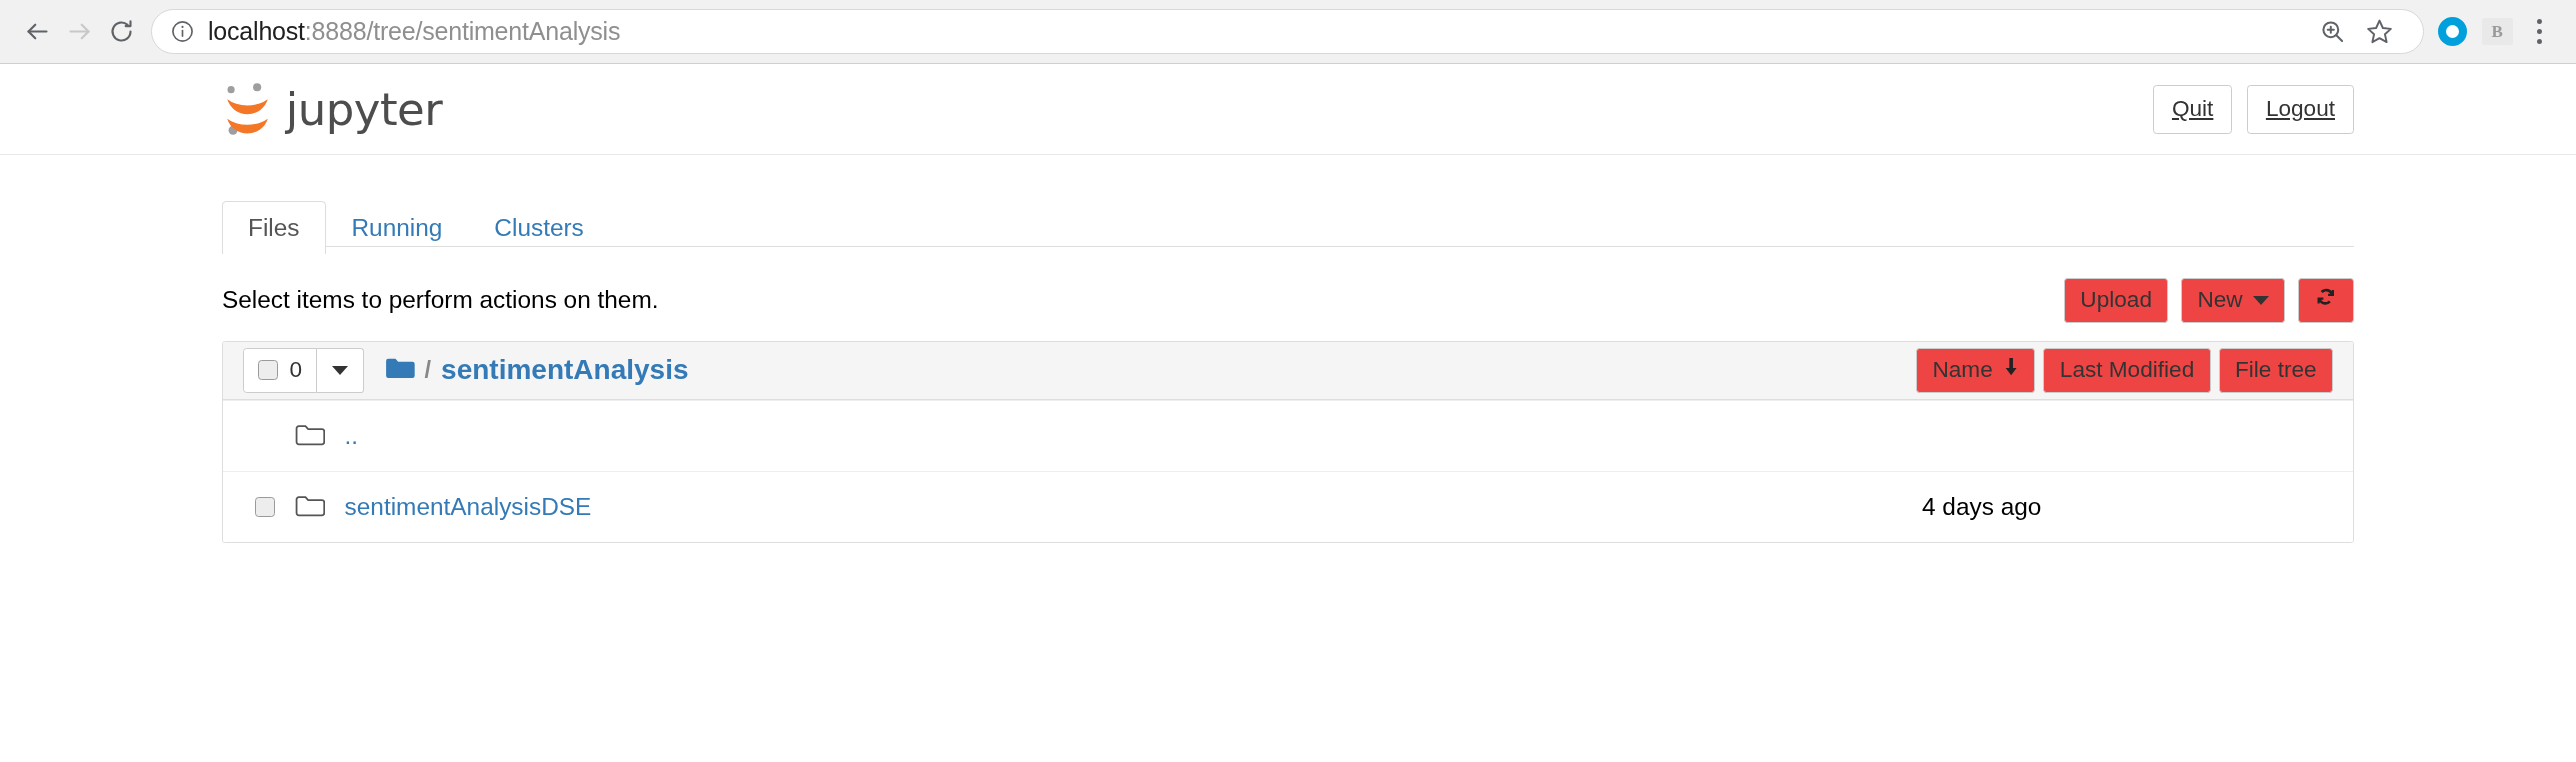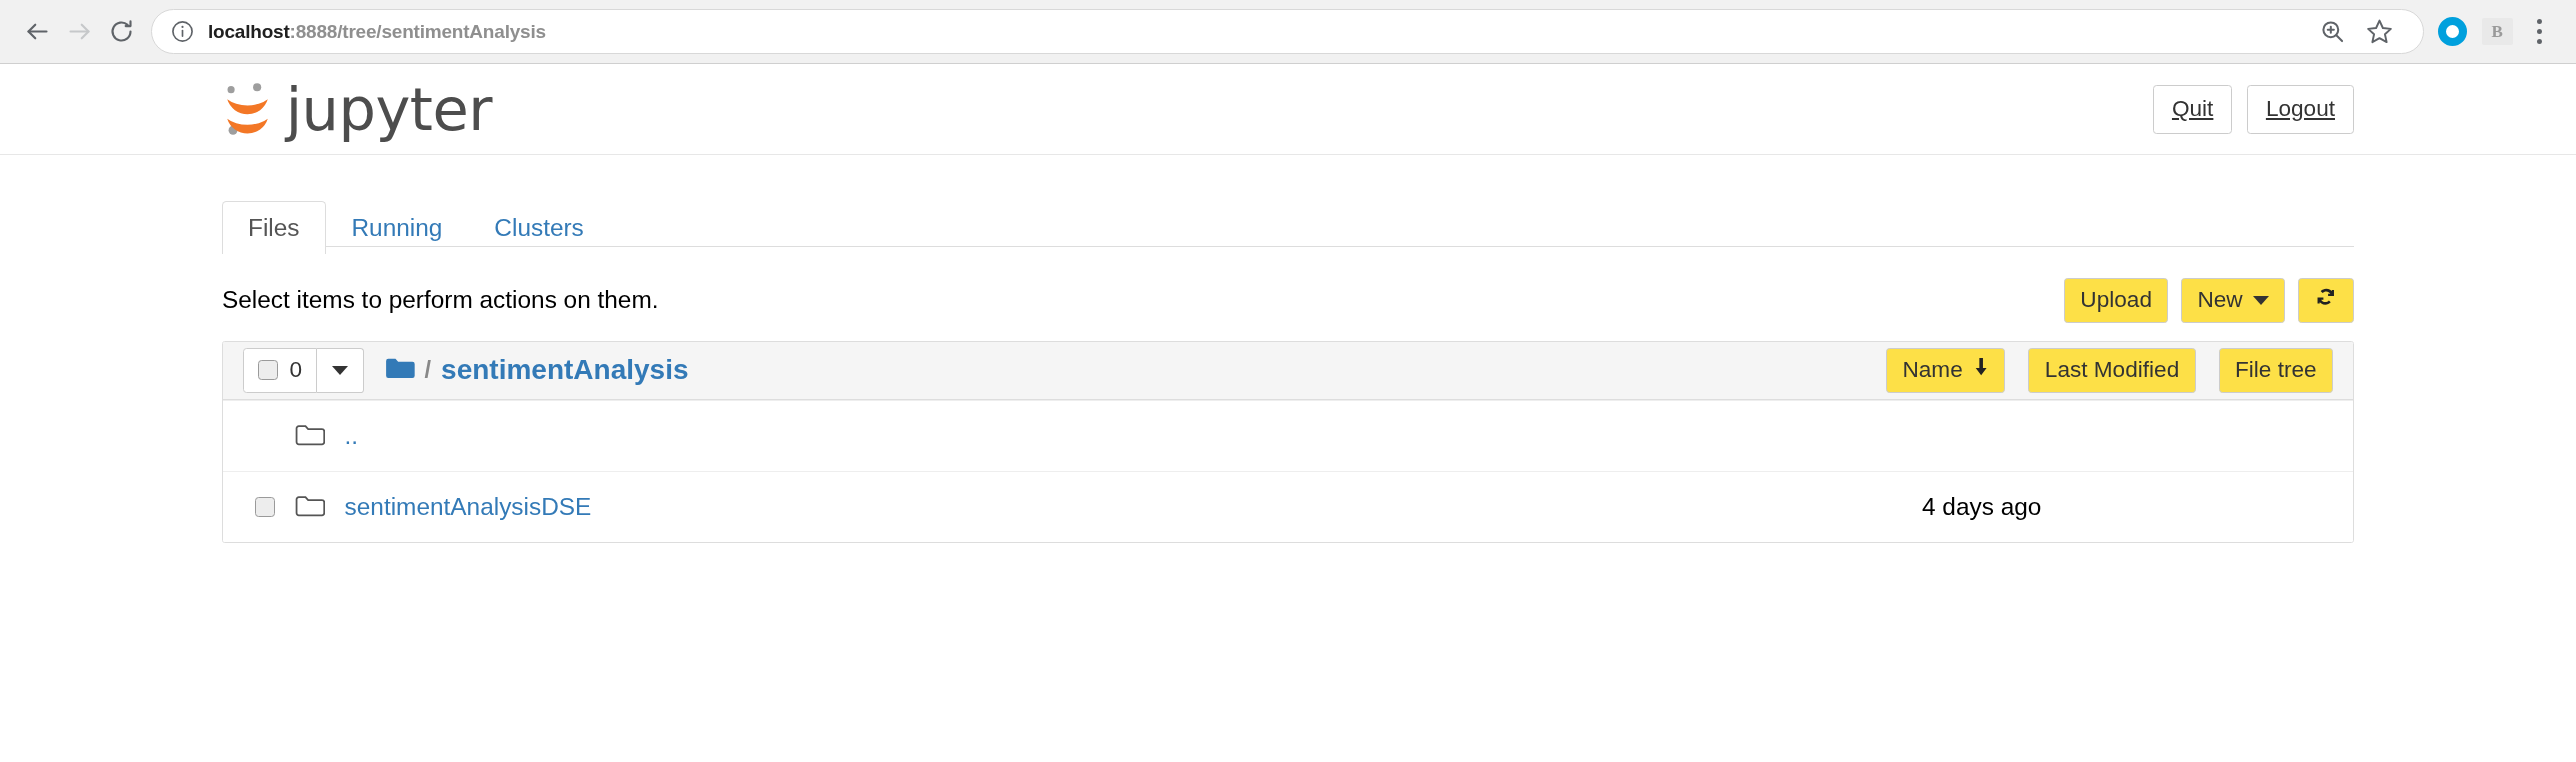--- a/index.html
+++ b/index.html
@@ -35,26 +35,25 @@
     background: #ffffff;
     border: 0.9px solid #d8d8d8;
     border-radius: 23.5px;
     display: flex;
     align-items: center;
     padding: 0 20px 0 18px;
     min-width: 0;
   }
   .info-icon { flex: 0 0 auto; margin-right: 12.7px; display:flex; }
   .url-text {
-    font-size: 19px;
+    font-size: 25px;
     letter-spacing: -0.2px;
     white-space: nowrap;
     overflow: hidden;
     color: #8a8a8a;
-    font-weight: bold;
   }
   .url-host { color: #202020; }
   .url-rest { color: #8f8f8f; }
 
   .omni-actions { display: flex; align-items: center; margin-left: auto; padding-left: 7.2px; }
   .omni-icon { width: 47px; height: 42px; display:flex; align-items:center; justify-content:center; }
 
   .chrome-right { display: flex; align-items: center; flex: 0 0 auto; margin-left: 5.4px; }
   .ext-icon { width: 45px; height: 45px; display:flex; align-items:center; justify-content:center; }
   .ext-circle {
@@ -79,21 +78,21 @@
     height: 91px;
     border-bottom: 0.9px solid #e7e7e7;
     display: flex;
     align-items: center;
     padding: 0 222px;
     position: relative;
   }
   .logo-wrap { display: flex; align-items: center; gap: 12.7px; }
   .logo-mark { width: 51px; height: 56px; display:block; }
   .logo-text {
-    font-size: 59px;
+    font-size: 45px;
     color: #4d4d4d;
     font-family: "DejaVu Sans", sans-serif;
     font-weight: 400;
     letter-spacing: -0.5px;
     line-height: 1;
   }
 
   .header-buttons { margin-left: auto; display: flex; gap: 14.5px; }
   .btn {
     background: #ffffff;
@@ -148,21 +147,21 @@
     align-items: center;
     margin-top: 27px;
     height: 52px;
   }
   .action-text {
     font-size: 24.4px;
     color: #000000;
   }
   .action-buttons { margin-left: auto; display: flex; gap: 12.7px; }
   .btn-sm {
-    background: #fde047;
+    background: #ef4444;
     border: 0.9px solid #cccccc;
     border-radius: 3.6px;
     color: #333333;
     font-size: 22.6px;
     height: 45px;
     padding: 0 15.4px;
     display: inline-flex;
     align-items: center;
     justify-content: center;
     gap: 10px;
@@ -232,21 +231,21 @@
   .breadcrumb { display: flex; align-items: center; gap: 10px; }
   .folder-solid { display: block; }
   .slash { color: #888888; font-size: 23.5px; font-weight: bold; }
   .crumb-link {
     color: #337ab7;
     font-size: 28px;
     font-weight: bold;
     cursor: pointer;
   }
 
-  .sort-buttons { margin-left: auto; display: flex; gap: 23px; }
+  .sort-buttons { margin-left: auto; display: flex; gap: 8px; }
 
   .file-row {
     display: flex;
     align-items: center;
     height: 71px;
     padding: 0 20px;
     background: #ffffff;
     border-top: 0.9px solid #eeeeee;
   }
   .file-row:first-of-type { border-top: none; }

